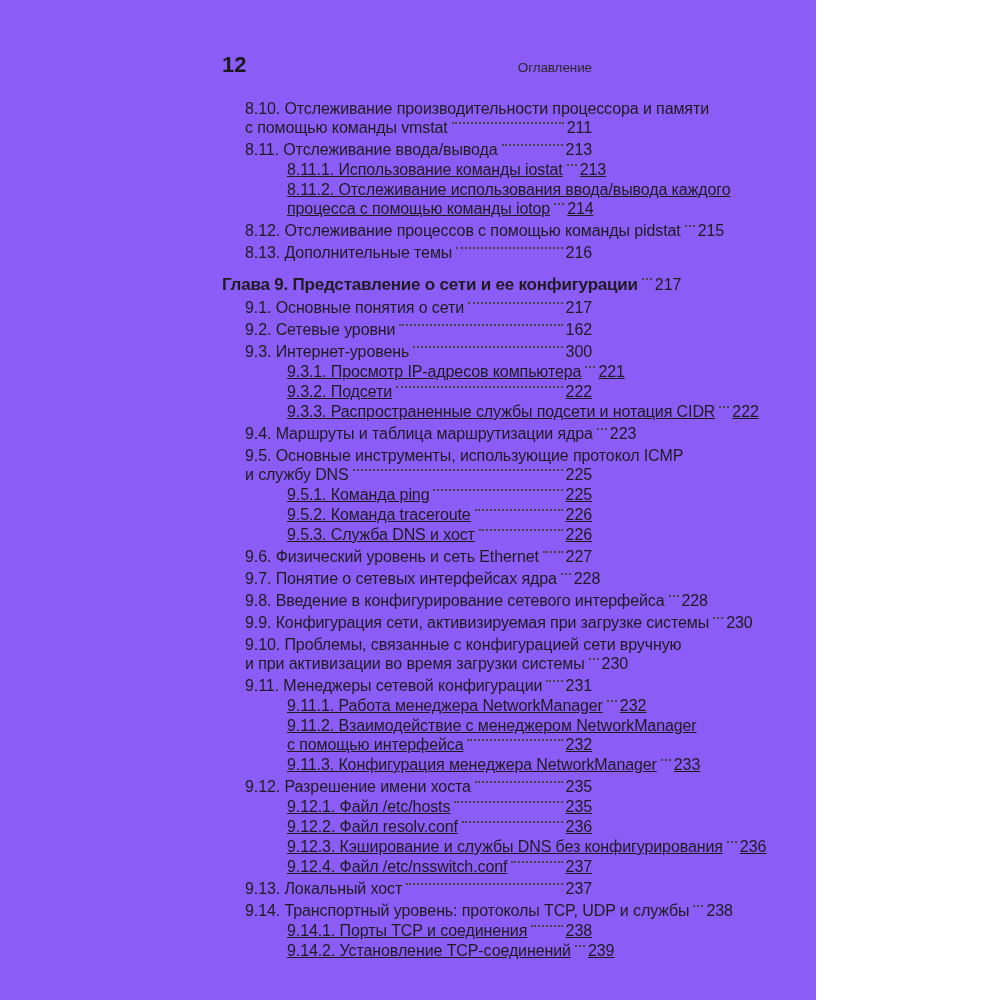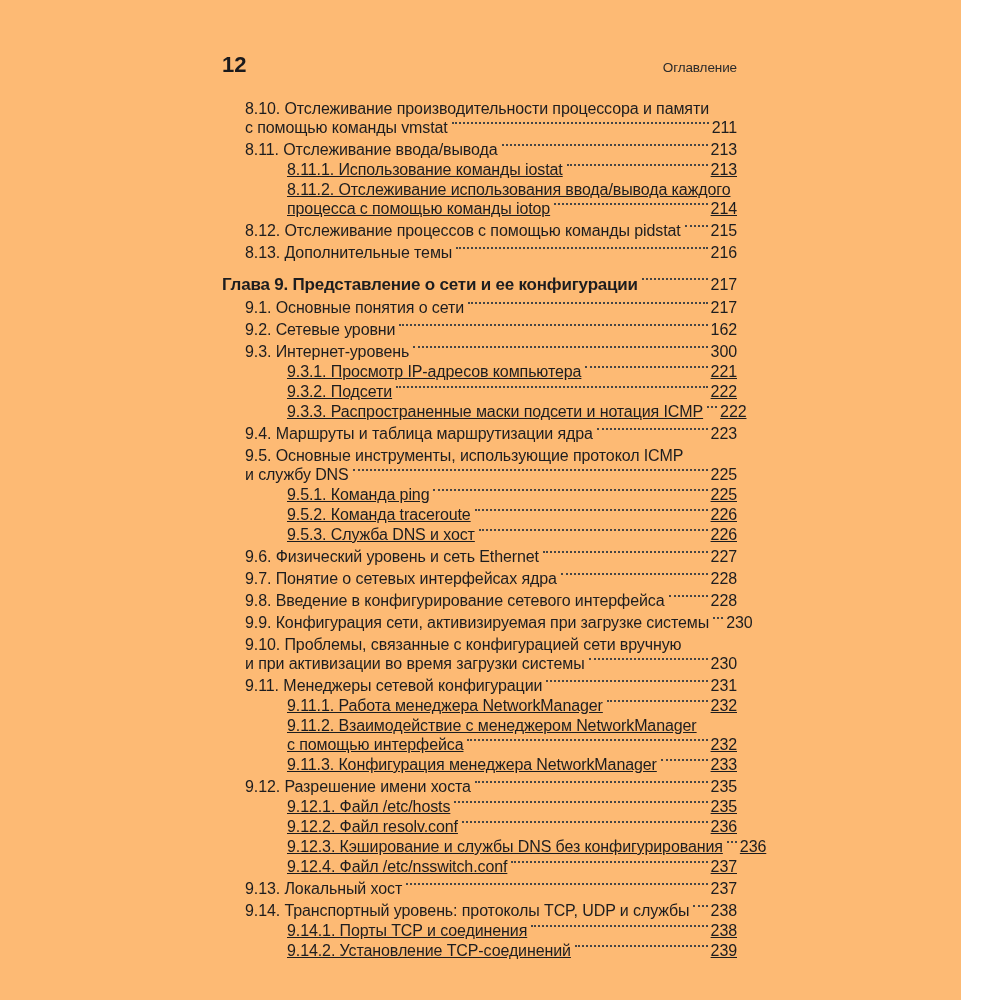--- a/index.html
+++ b/index.html
@@ -2,23 +2,23 @@
 <html><head>
 <meta charset="utf-8">
 <style>
   html, body {
     margin: 0;
     padding: 0;
     background: #ffffff;
   }
   #page {
     position: relative;
-    width: 961px;
+    width: 816px;
     height: 1000px;
-    background: #fdba74;
+    background: #8b5cf6;
     overflow: hidden;
     font-family: "Liberation Sans", "DejaVu Sans", sans-serif;
     color: #1d1d1f;
     letter-spacing: -0.1px;
   }
   .page-header {
     position: absolute;
     top: 52px;
     left: 222px;
     right: 224px;
@@ -163,21 +163,21 @@
       </div>
       <div class="entry l2">
         <div class="row">
           <span class="txt">9.3.2. Подсети</span>
           <span class="leader"></span>
           <span class="num">222</span>
         </div>
       </div>
       <div class="entry l2">
         <div class="row">
-          <span class="txt">9.3.3. Распространенные маски подсети и нотация ICMP</span>
+          <span class="txt">9.3.3. Распространенные службы подсети и нотация CIDR</span>
           <span class="leader"></span>
           <span class="num">222</span>
         </div>
       </div>
       <div class="entry l1">
         <div class="row">
           <span class="txt">9.4. Маршруты и таблица маршрутизации ядра</span>
           <span class="leader"></span>
           <span class="num">223</span>
         </div>

